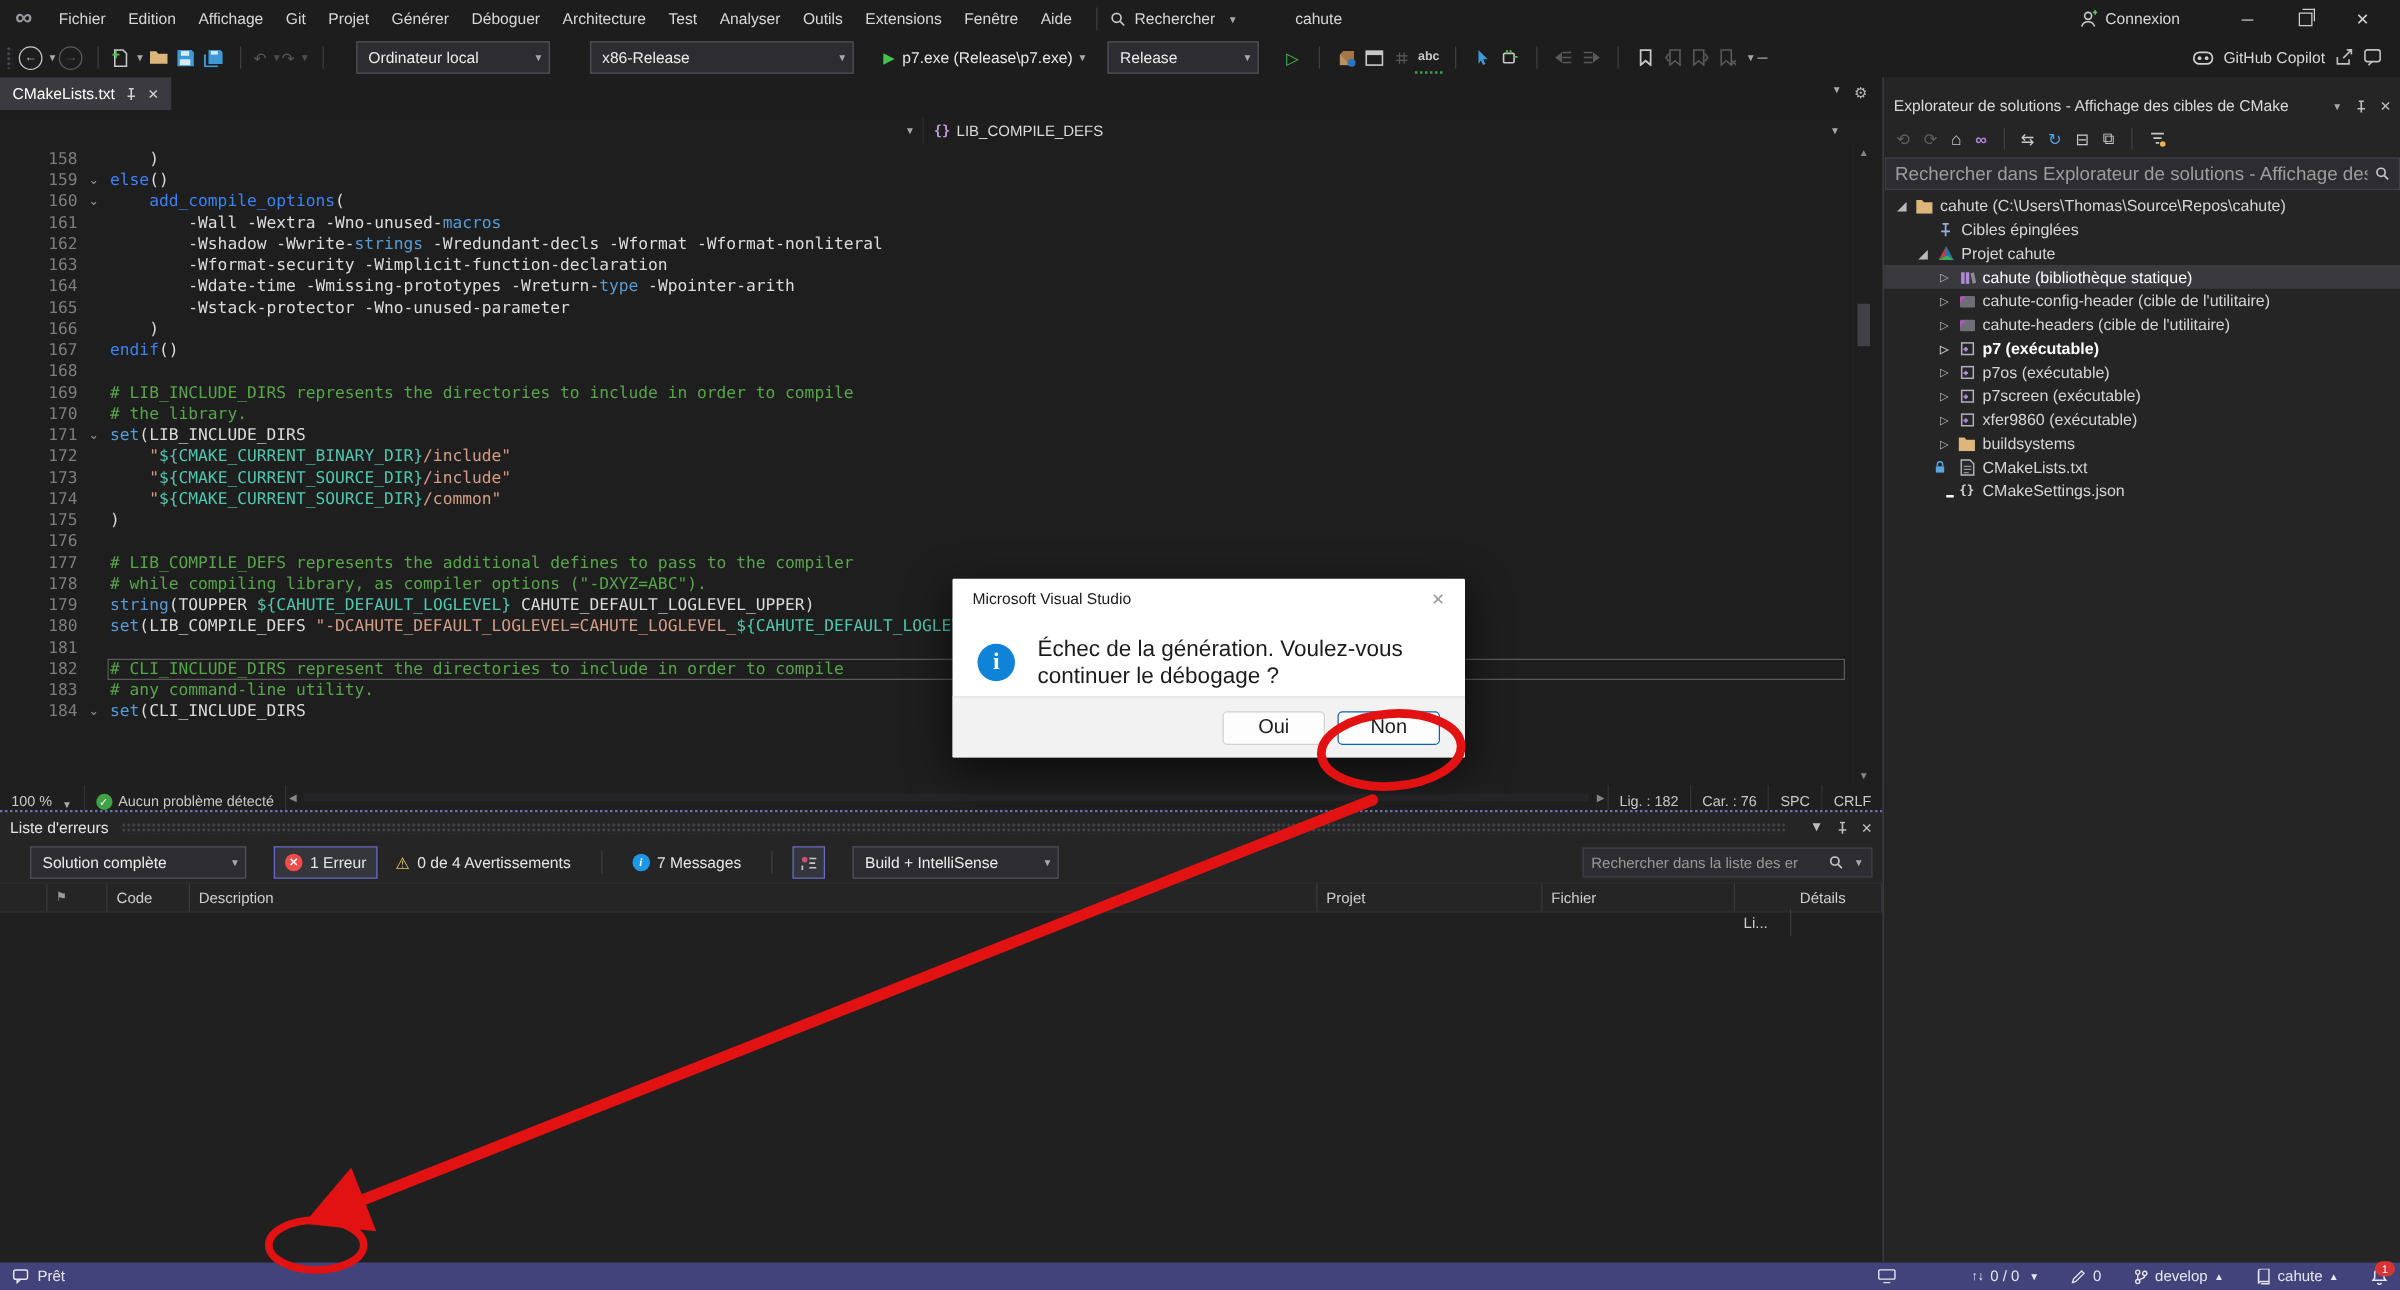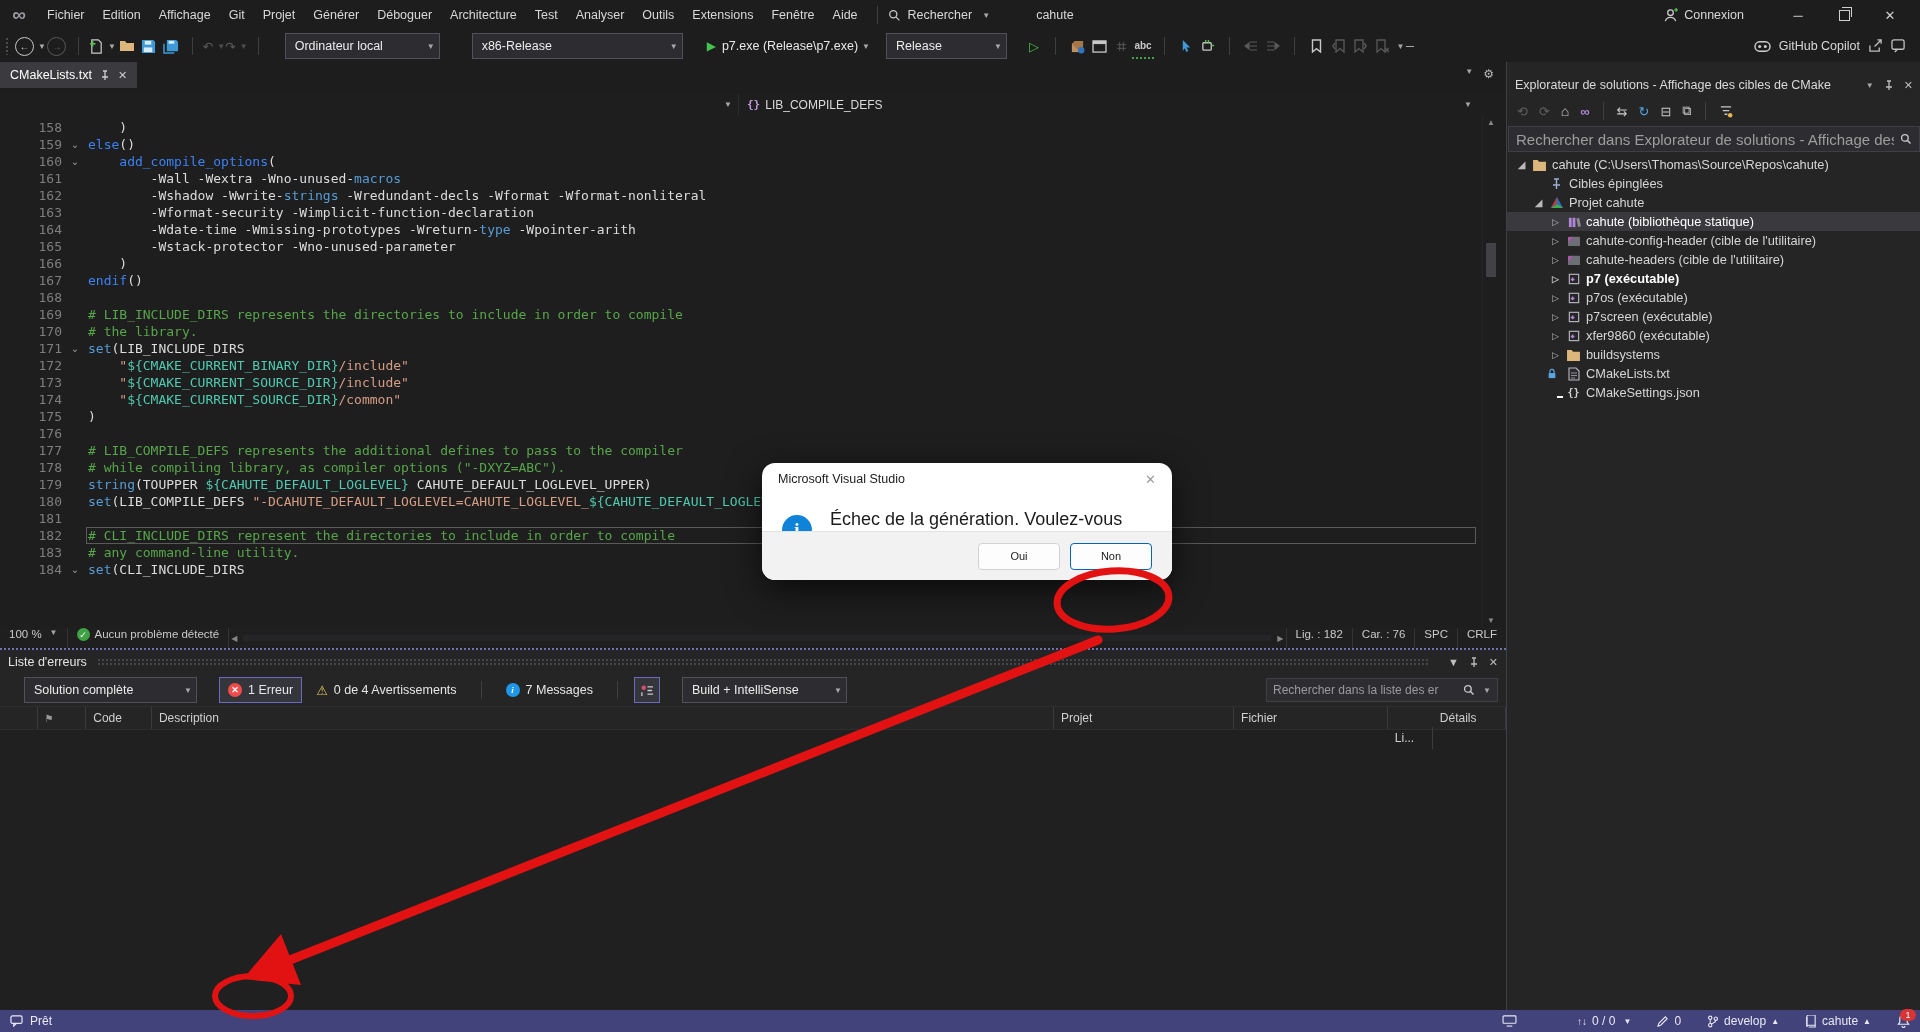--- a/index.html
+++ b/index.html
@@ -62,21 +62,21 @@
   .src{font:13px "DejaVu Sans Mono",monospace;line-height:17px;white-space:pre}
   .tok-pl{color:#dcdcdc}.tok-kw{color:#569cd6}.tok-fn{color:#3b82f6}
   .tok-cm{color:#57a64a}.tok-st{color:#d69d85}.tok-var{color:#4ec9b0}
   .linebox{position:absolute;left:86px;right:4px;top:0;bottom:0;border:1px solid #5a5a5a;pointer-events:none}
   #vscroll{left:1482px;top:53px;width:16px;height:513px;background:#1e1e1e;border-left:1px solid #252527}
   #vthumb{position:absolute;left:3px;top:128px;width:10px;height:34px;background:#424246}
   .sarrow{position:absolute;left:0;width:16px;text-align:center;color:#868686;font-size:8px}
 
   
   #edstatus{left:0;top:566px;width:1506px;height:20px;background:#1f1f20;display:flex;align-items:center;font-size:11.5px;color:#c9c9c9}
-  .edcell{height:100%;display:flex;align-items:flex-start;padding:0 9px;border-right:1px solid #333336;gap:5px}
+  .edcell{height:100%;display:flex;align-items:flex-end;padding:0 9px;border-right:1px solid #333336;gap:5px}
   .okdot{width:13px;height:13px;border-radius:50%;background:#3fa344;color:#fff;font-size:9px;display:flex;align-items:center;justify-content:center}
   #hsc{flex:1;height:100%;display:flex;align-items:center}
   #hsc .track{flex:1;height:6px;margin:0 4px;background:#252527}
   .edright{border-left:1px solid #333336;border-right:none}
 
   
   #errpanel{left:0;top:586px;width:1506px;height:392px;background:#202021;border-top:2px dotted #6f6fb4}
   #errhead{height:24px;display:flex;align-items:center;padding:0 8px;background:#252526;color:#e4e4e4}
   #errhead .dots{flex:1;height:9px;margin:0 10px;background-image:radial-gradient(#46464d 1px,transparent 1.2px);background-size:4px 4px}
   .headicon{color:#bdbdbd;margin-left:10px;font-size:11px}
@@ -109,31 +109,31 @@
   .trow.sel{background:#3a3a3e;color:#fff}
   .trow.bold{font-weight:bold;color:#fff}
   .arrowcell{width:17px;text-align:center;color:#b9b9b9;font-size:9px;flex:none}
   .arrowcell.expd{font-size:10px}
   .iconcell{width:19px;display:flex;align-items:center;justify-content:center;flex:none}
   .tlabel{margin-left:3px}
   .excl{width:9px;height:9px;border-radius:50%;background:#e05561;position:relative}
   .excl::before{content:"";position:absolute;left:1.5px;top:3.5px;width:6px;height:2px;background:#fff}
 
   
-  #dialog{left:762px;top:463px;width:410px;height:117px;background:#ffffff;border-radius:13px;
+  #dialog{left:762px;top:463px;width:410px;height:143px;background:#ffffff;border-radius:1px;
           box-shadow:0 10px 34px rgba(0,0,0,.65);z-index:40;overflow:hidden;color:#1b1b1b}
   #dlg-title{height:32px;display:flex;align-items:center;padding:0 16px;font-size:12.5px}
   #dlg-close{margin-left:auto;color:#9a9a9a;font-size:13px}
   #dlg-body{display:flex;align-items:center;gap:18px;padding:14px 20px 0 20px}
   #dlg-icon{width:30px;height:30px;border-radius:50%;background:#0f83d8;color:#fff;display:flex;align-items:center;justify-content:center;
             font-family:"Liberation Serif",serif;font-size:19px;font-weight:bold;flex:none}
   #dlg-msg{font-size:18px}
   #dlg-footer{position:absolute;left:0;right:0;bottom:0;height:48px;background:#f2f2f2;border-top:1px solid #e3e3e3;
               display:flex;align-items:center;justify-content:flex-end;gap:10px;padding-right:20px}
-  .dbtn{width:80px;height:25px;background:#fdfdfd;border:1px solid #d2d2d2;border-radius:4px;display:flex;align-items:center;justify-content:center;font-size:11px}
+  .dbtn{width:80px;height:25px;background:#fdfdfd;border:1px solid #d2d2d2;border-radius:4px;display:flex;align-items:center;justify-content:center;font-size:16px}
   .dbtn.default{border:1.6px solid #0b63b8}
 
   
   #annot{left:0;top:0;z-index:50;pointer-events:none}
 </style>
 </head>
 <body>
 
 <div id="titlebar" class="abs">
   <div id="vs-logo">∞</div>

